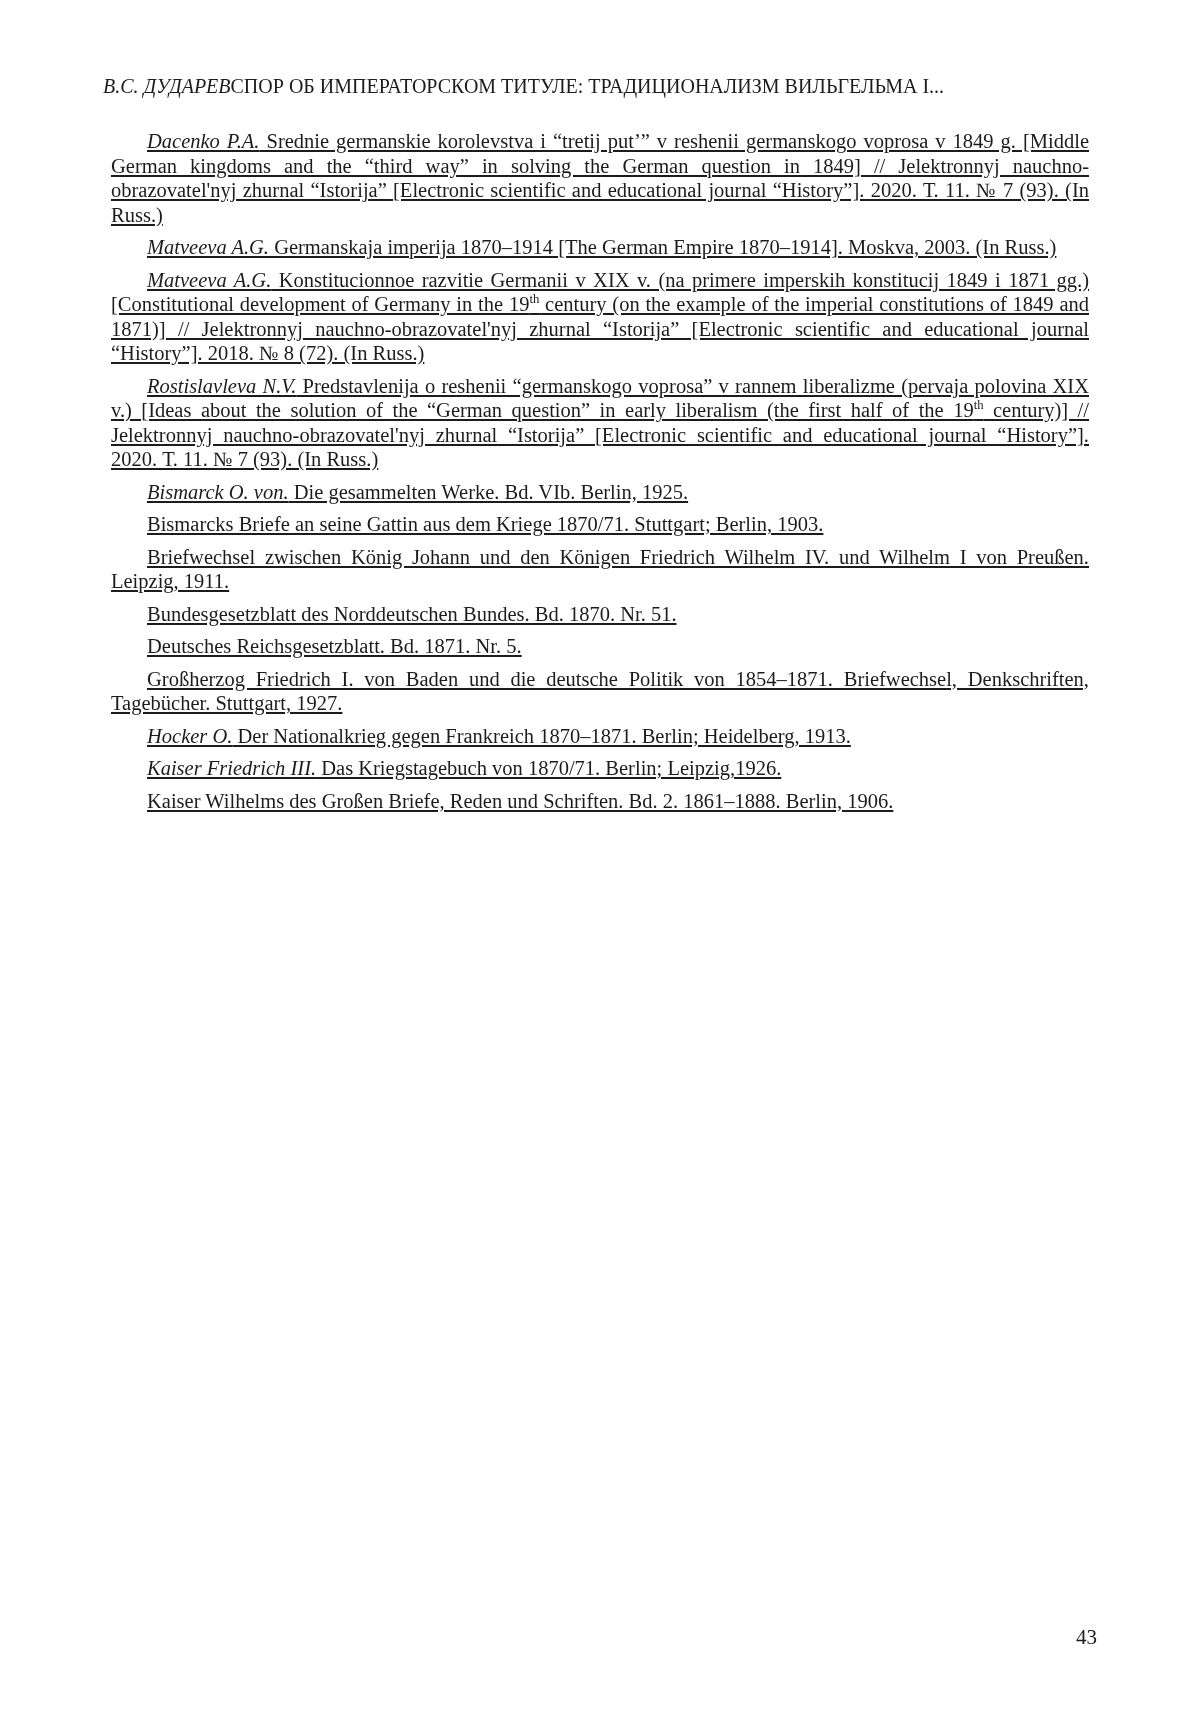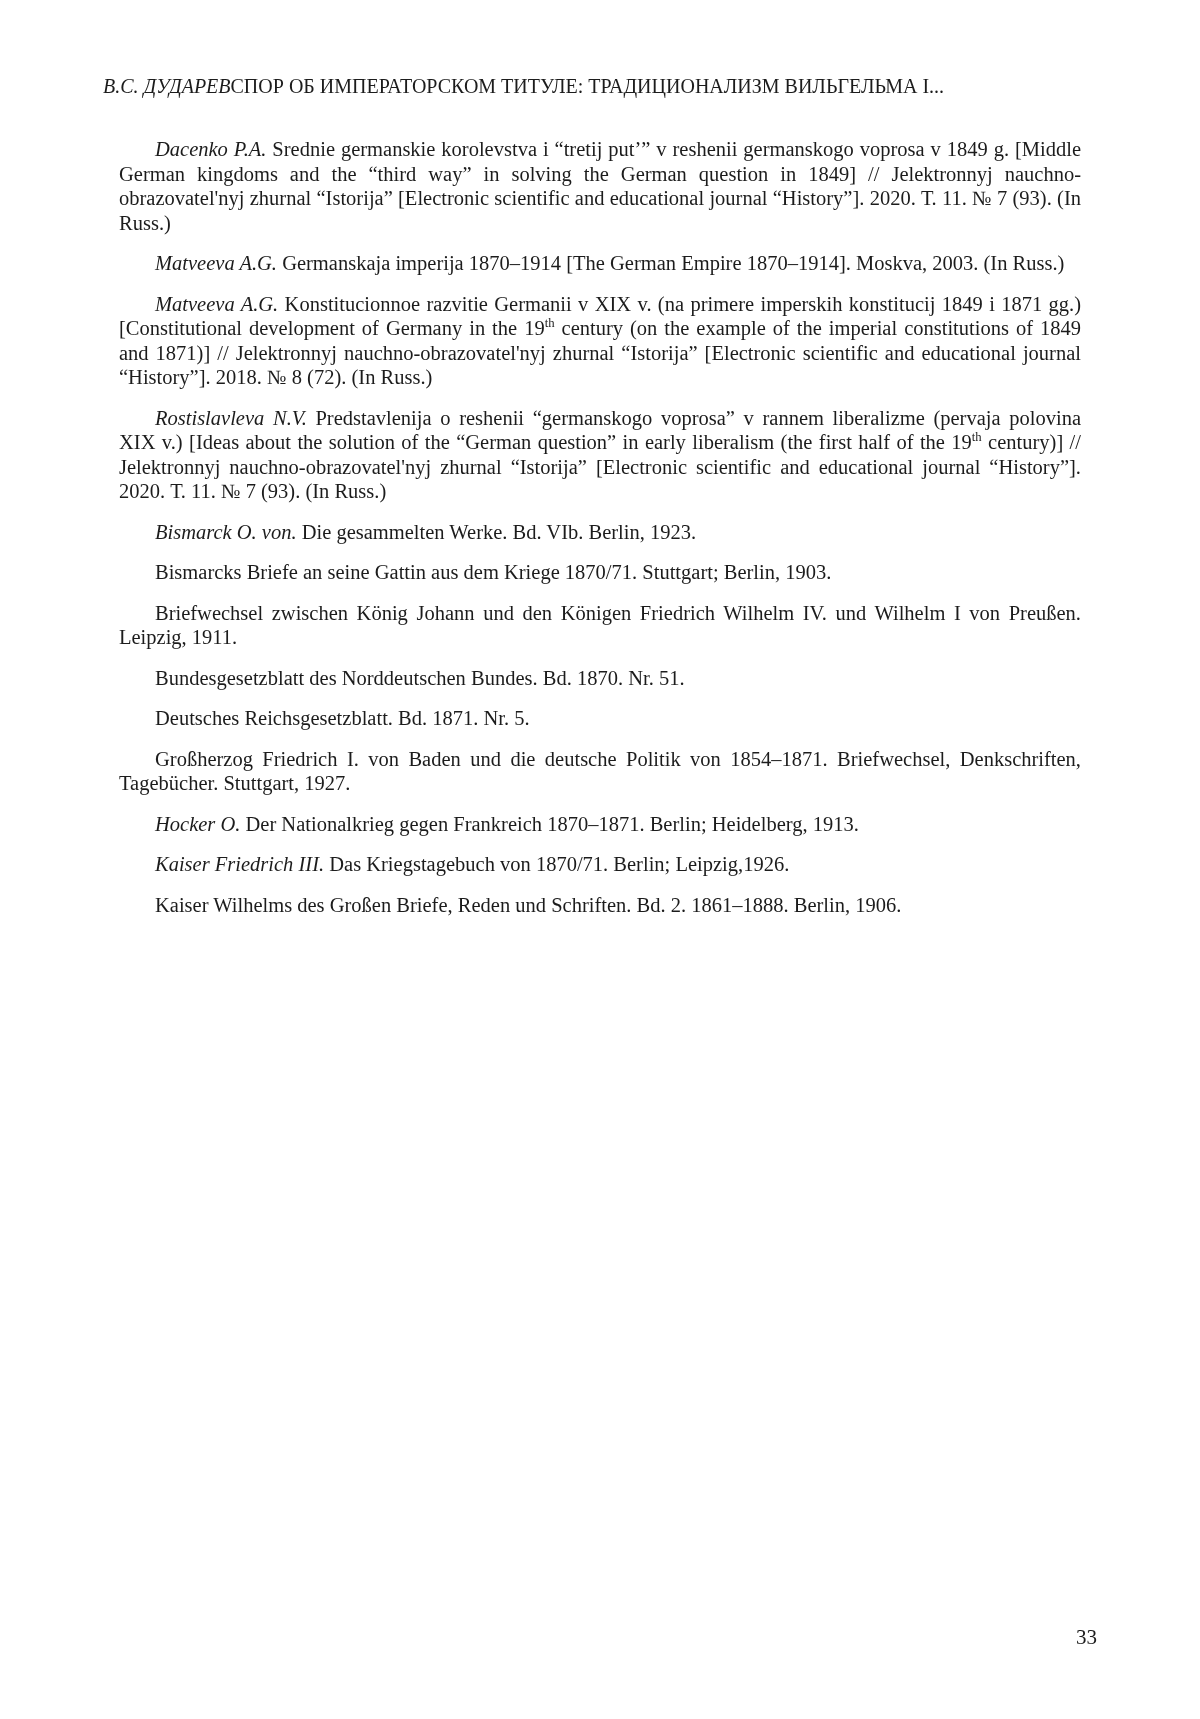--- a/index.html
+++ b/index.html
@@ -34,23 +34,24 @@
   .refs {
     position: absolute;
     top: 121px;
     left: 103px;
     width: 994px;
     font-size: 20.5px;
     line-height: 24.5px;
     text-align: justify;
   }
   .ref {
-    margin: 16px;
+    margin: 8px;
     padding: 0;
     text-indent: 36px;
+    text-decoration: underline;
   }
   .ref i {
     font-style: italic;
   }
   .ref sup {
     font-size: 0.62em;
     line-height: 0;
     vertical-align: super;
   }
   .page-number {
@@ -70,26 +71,26 @@
 
   <div class="running-head">
     <span class="author">В.С. ДУДАРЕВ</span><span class="title">СПОР ОБ ИМПЕРАТОРСКОМ ТИТУЛЕ: ТРАДИЦИОНАЛИЗМ ВИЛЬГЕЛЬМА I...</span>
   </div>
 
   <div class="refs">
       <p class="ref"><i>Dacenko P.A.</i><span> Srednie germanskie korolevstva i “tretij put’” v reshenii germanskogo voprosa v 1849 g. [Middle German kingdoms and the “third way” in solving the German question in 1849] // Jelektronnyj nauchno-obrazovatel'nyj zhurnal “Istorija” [Electronic scientific and educational journal “History”]. 2020. Т. 11. № 7 (93). (In Russ.)</span></p>
       <p class="ref"><i>Matveeva A.G.</i><span> Germanskaja imperija 1870–1914 [The German Empire 1870–1914]. Moskva, 2003. (In Russ.)</span></p>
       <p class="ref"><i>Matveeva A.G.</i><span> Konstitucionnoe razvitie Germanii v XIX v. (na primere imperskih konstitucij 1849 i 1871 gg.) [Constitutional development of Germany in the 19</span><sup>th</sup><span> century (on the example of the imperial constitutions of 1849 and 1871)] // Jelektronnyj nauchno-obrazovatel'nyj zhurnal “Istorija” [Electronic scientific and educational journal “History”]. 2018. № 8 (72). (In Russ.)</span></p>
       <p class="ref"><i>Rostislavleva N.V.</i><span> Predstavlenija o reshenii “germanskogo voprosa” v rannem liberalizme (pervaja polovina XIX v.) [Ideas about the solution of the “German question” in early liberalism (the first half of the 19</span><sup>th</sup><span> century)] // Jelektronnyj nauchno-obrazovatel'nyj zhurnal “Istorija” [Electronic scientific and educational journal “History”]. 2020. Т. 11. № 7 (93). (In Russ.)</span></p>
-      <p class="ref"><i>Bismarck O. von.</i><span> Die gesammelten Werke. Bd. VIb. Berlin, 1923.</span></p>
+      <p class="ref"><i>Bismarck O. von.</i><span> Die gesammelten Werke. Bd. VIb. Berlin, 1925.</span></p>
       <p class="ref"><span>Bismarcks Briefe an seine Gattin aus dem Kriege 1870/71. Stuttgart; Berlin, 1903.</span></p>
       <p class="ref"><span>Briefwechsel zwischen König Johann und den Königen Friedrich Wilhelm IV. und Wilhelm I von Preußen. Leipzig, 1911.</span></p>
       <p class="ref"><span>Bundesgesetzblatt des Norddeutschen Bundes. Bd. 1870. Nr. 51.</span></p>
       <p class="ref"><span>Deutsches Reichsgesetzblatt. Bd. 1871. Nr. 5.</span></p>
       <p class="ref"><span>Großherzog Friedrich I. von Baden und die deutsche Politik von 1854–1871. Briefwechsel, Denkschriften, Tagebücher. Stuttgart, 1927.</span></p>
       <p class="ref"><i>Hocker O.</i><span> Der Nationalkrieg gegen Frankreich 1870–1871. Berlin; Heidelberg, 1913.</span></p>
       <p class="ref"><i>Kaiser Friedrich III.</i><span> Das Kriegstagebuch von 1870/71. Berlin; Leipzig,1926.</span></p>
       <p class="ref"><span>Kaiser Wilhelms des Großen Briefe, Reden und Schriften. Bd. 2. 1861–1888. Berlin, 1906.</span></p>
     </div>
 
-  <div class="page-number">33</div>
+  <div class="page-number">43</div>
 
 </div>
 
 </body></html>

